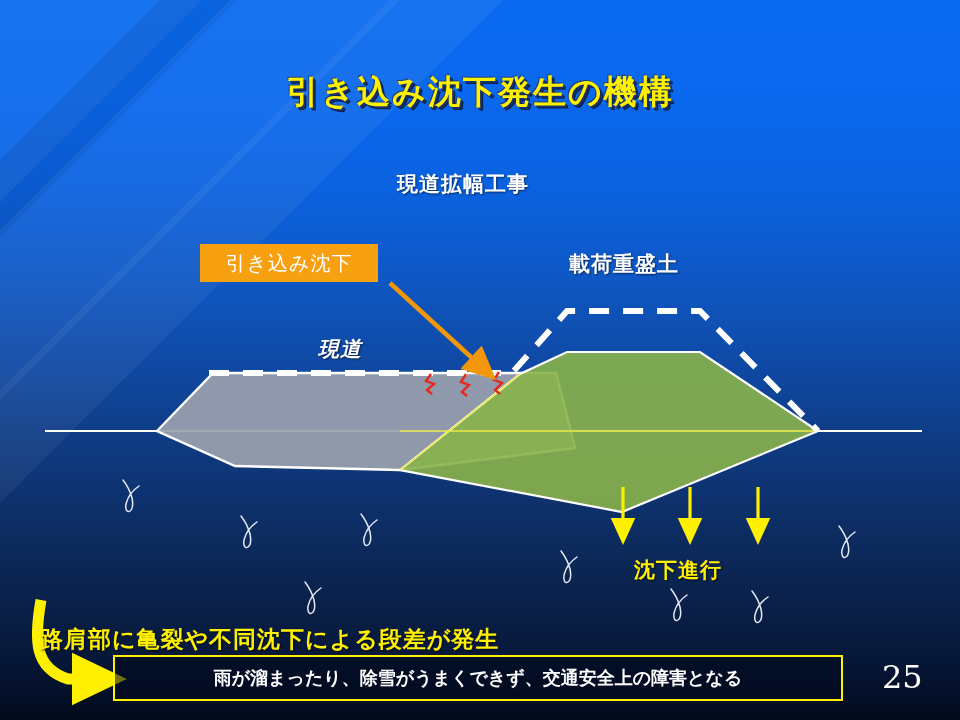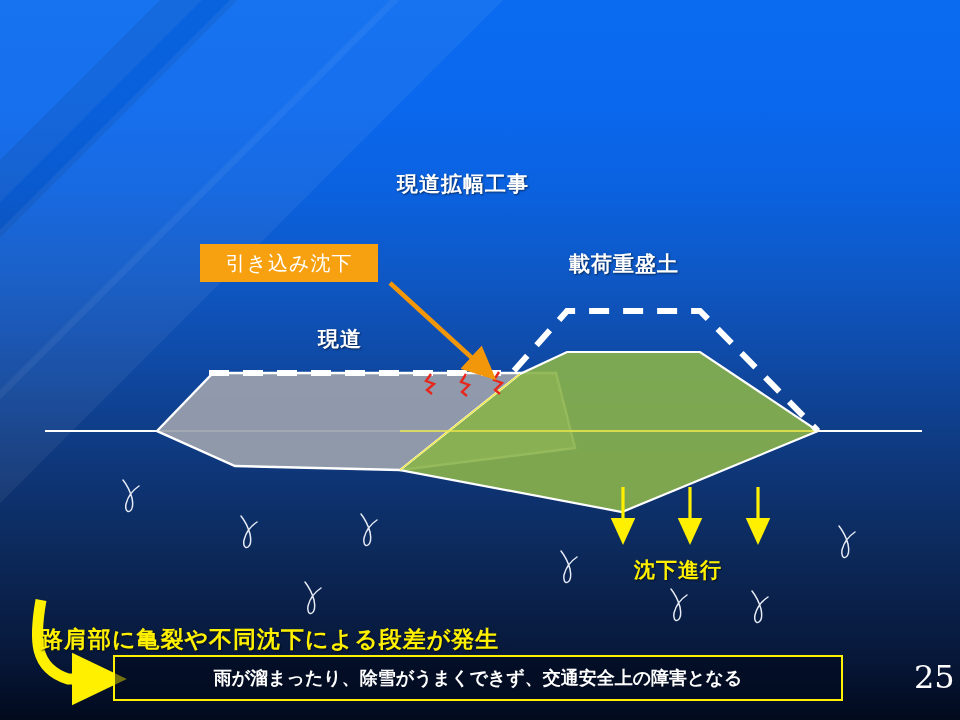--- a/index.html
+++ b/index.html
@@ -118,21 +118,20 @@
   }
 
   
   #page-number {
     position: absolute;
     left: 882px;
     top: 658px;
     color: #ffffff;
     font-family: "DejaVu Serif", "Liberation Serif", serif;
     font-size: 32px;
-    margin-left: 32px;
   }
 
   #diagram {
     position: absolute;
     inset: 0;
   }
 </style>
 </head>
 <body>
 
@@ -192,30 +191,31 @@
       <path d="M561,551 c4,5 7,11 9,18 c1,5 1,11 -2,13 c-3,2 -5,-2 -4,-7 c2,-8 7,-14 13,-18"></path>
       <path d="M671,589 c4,5 7,11 9,18 c1,5 1,11 -2,13 c-3,2 -5,-2 -4,-7 c2,-8 7,-14 13,-18"></path>
       <path d="M752,591 c4,5 7,11 9,18 c1,5 1,11 -2,13 c-3,2 -5,-2 -4,-7 c2,-8 7,-14 13,-18"></path>
       <path d="M305,582 c4,5 7,11 9,18 c1,5 1,11 -2,13 c-3,2 -5,-2 -4,-7 c2,-8 7,-14 13,-18"></path>
       <path d="M839,526 c4,5 7,11 9,18 c1,5 1,11 -2,13 c-3,2 -5,-2 -4,-7 c2,-8 7,-14 13,-18"></path>
     </g>
 
     <path d="M41,600 C34,640 34,668 68,679 L96,679" fill="none" stroke="#FFF000" stroke-width="11" stroke-linecap="butt" marker-end="url(#mk-yellow-fat)"></path>
   </svg>
 
+  <div id="title">引き込み沈下発生の機構</div>
 
   <div class="wlabel" style="left:397px; top:170px;">現道拡幅工事</div>
 
   <div class="wlabel" style="left:569px; top:250px;">載荷重盛土</div>
 
   <div id="orange-box">
     <span>引き込み沈下</span>
   </div>
 
-  <div class="wlabel" style="left:318px; top:325px;">現道</div>
+  <div class="wlabel" style="left:318px; top:335px;font-style:italic;">現道</div>
 
 
   <div class="ylabel" style="left:634px; top:556px;">沈下進行</div>
 
   <div class="ylabel" style="left:40px; top:578px; font-size:23px;margin-top:46px;">路肩部に亀裂や不同沈下による段差が発生</div>
 
   <div id="bottom-box">
     <span>雨が溜まったり、除雪がうまくできず、交通安全上の障害となる</span>
   </div>
 

